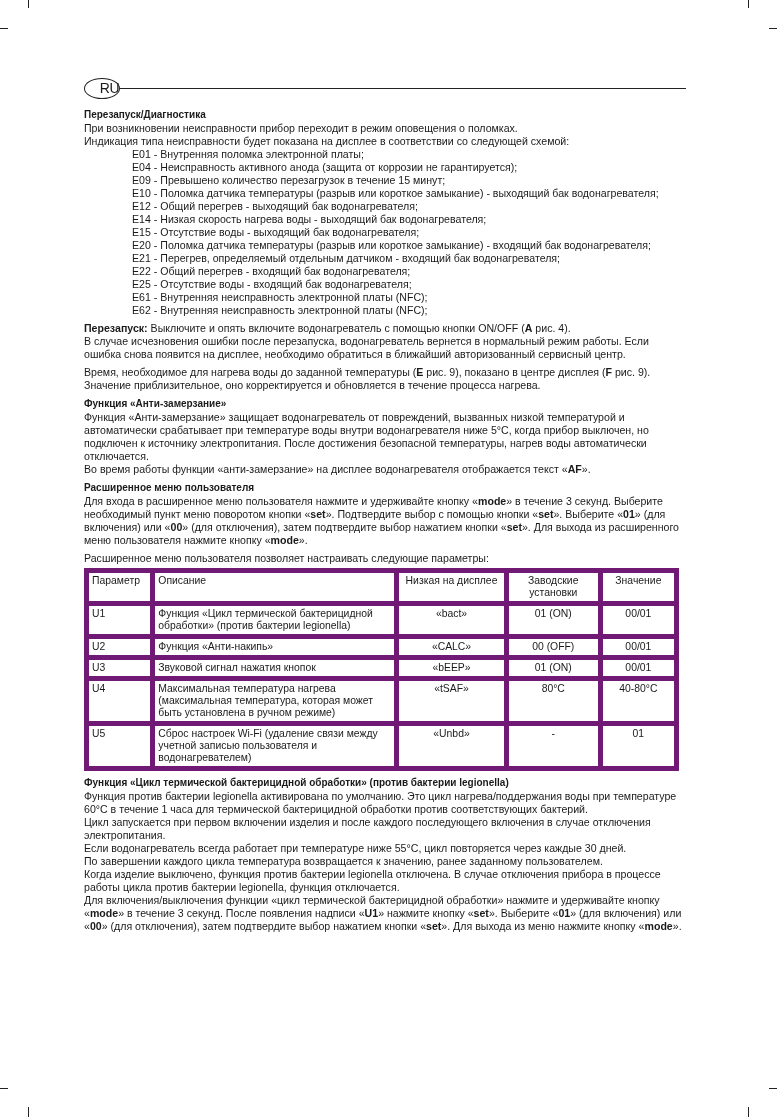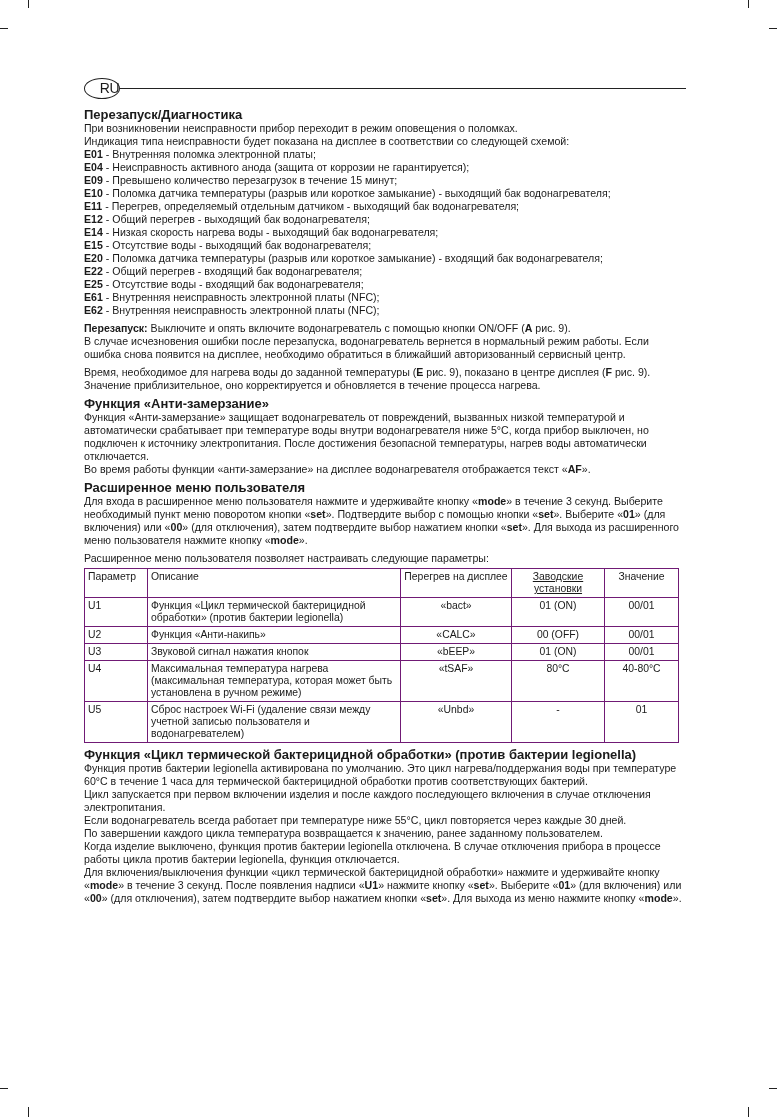--- a/index.html
+++ b/index.html
@@ -6,31 +6,31 @@
   body { width: 777px; height: 1117px; position: relative; overflow: hidden;
          font-family: "Liberation Sans", sans-serif; color: #1a1a1a; }
   .crop { position: absolute; background: #222; }
   .page { position: absolute; left: 84px; top: 76px; width: 602px; }
   .header-row { position: relative; height: 24px; }
   .lang-badge { position: absolute; left: 0; top: 2px; width: 34px; height: 19px;
                 border: 1.3px solid #222; border-radius: 50%; font-size: 14px;
                 line-height: 19px; text-align: right; letter-spacing: -0.5px; }
   .header-rule { position: absolute; left: 36px; right: 0; top: 12px; height: 1px; background: #222; }
   .doc { margin-top: 8px; font-size: 10.6px; line-height: 13px; }
-  h2 { font-size: 13px; font-weight: bold; margin: 0; line-height: 14px; }
+  h2 { font-size: 10px; font-weight: bold; margin: 0; line-height: 14px; }
   p { margin: 0; }
   .gap { height: 5px; }
-  .code { font-weight: bold; }
+  .code { font-weight: normal; margin-left: 48px; }
   b { font-weight: bold; }
   table { border-collapse: collapse; width: 595px; margin-top: 3px; font-size: 10.4px; line-height: 12px; }
-  td, th { border: 1px solid #701a75; vertical-align: top; padding: 2px 3px; font-weight: normal; }
+  td, th { border: 5px solid #701a75; vertical-align: top; padding: 2px 3px; font-weight: normal; }
   th { text-align: left; }
   .c { text-align: center; }
   .col1 { width: 56px; } .col2 { width: 246px; } .col3 { width: 104px; }
-  .col4 { width: 86px; text-decoration: underline; } .col5 { width: 67px; }
+  .col4 { width: 86px; } .col5 { width: 67px; }
 </style>
 </head>
 <body>
 
 <div class="crop" style="left:28px;top:0;width:1px;height:8px;"></div>
 <div class="crop" style="left:0;top:28px;width:8px;height:1px;"></div>
 <div class="crop" style="left:748px;top:0;width:1px;height:8px;"></div>
 <div class="crop" style="left:769px;top:28px;width:8px;height:1px;"></div>
 <div class="crop" style="left:0;top:1088px;width:8px;height:1px;"></div>
 <div class="crop" style="left:28px;top:1107px;width:1px;height:10px;"></div>
@@ -46,32 +46,32 @@
   <div class="doc">
 
     <h2>Перезапуск/Диагностика</h2>
     <p>При возникновении неисправности прибор переходит в режим оповещения о поломках.</p>
     <p>Индикация типа неисправности будет показана на дисплее в соответствии со следующей схемой:</p>
     <div>
       <p><span class="code">E01</span><span> - Внутренняя поломка электронной платы;</span></p>
       <p><span class="code">E04</span><span> - Неисправность активного анода (защита от коррозии не гарантируется);</span></p>
       <p><span class="code">E09</span><span> - Превышено количество перезагрузок в течение 15 минут;</span></p>
       <p><span class="code">E10</span><span> - Поломка датчика температуры (разрыв или короткое замыкание) - выходящий бак водонагревателя;</span></p>
-      <p><span class="code">E11</span><span> - Перегрев, определяемый отдельным датчиком - выходящий бак водонагревателя;</span></p>
       <p><span class="code">E12</span><span> - Общий перегрев - выходящий бак водонагревателя;</span></p>
       <p><span class="code">E14</span><span> - Низкая скорость нагрева воды - выходящий бак водонагревателя;</span></p>
       <p><span class="code">E15</span><span> - Отсутствие воды - выходящий бак водонагревателя;</span></p>
       <p><span class="code">E20</span><span> - Поломка датчика температуры (разрыв или короткое замыкание) - входящий бак водонагревателя;</span></p>
+      <p><span class="code">E21</span><span> - Перегрев, определяемый отдельным датчиком - входящий бак водонагревателя;</span></p>
       <p><span class="code">E22</span><span> - Общий перегрев - входящий бак водонагревателя;</span></p>
       <p><span class="code">E25</span><span> - Отсутствие воды - входящий бак водонагревателя;</span></p>
       <p><span class="code">E61</span><span> - Внутренняя неисправность электронной платы (NFC);</span></p>
       <p><span class="code">E62</span><span> - Внутренняя неисправность электронной платы (NFC);</span></p>
     </div>
     <div class="gap"></div>
-    <p><b>Перезапуск:</b><span> Выключите и опять включите водонагреватель с помощью кнопки ON/OFF (</span><b>A</b><span> рис. 9).</span></p>
+    <p><b>Перезапуск:</b><span> Выключите и опять включите водонагреватель с помощью кнопки ON/OFF (</span><b>A</b><span> рис. 4).</span></p>
     <p>В случае исчезновения ошибки после перезапуска, водонагреватель вернется в нормальный режим работы. Если ошибка снова появится на дисплее, необходимо обратиться в ближайший авторизованный сервисный центр.</p>
     <div class="gap"></div>
 
     <p><span>Время, необходимое для нагрева воды до заданной температуры (</span><b>E</b><span> рис. 9), показано в центре дисплея (</span><b>F</b><span> рис. 9). Значение приблизительное, оно корректируется и обновляется в течение процесса нагрева.</span></p>
     <div class="gap"></div>
 
     <h2>Функция «Анти-замерзание»</h2>
     <p>Функция «Анти-замерзание» защищает водонагреватель от повреждений, вызванных низкой температурой и автоматически срабатывает при температуре воды внутри водонагревателя ниже 5°C, когда прибор выключен, но подключен к источнику электропитания. После достижения безопасной температуры, нагрев воды автоматически отключается.</p>
     <p><span>Во время работы функции «анти-замерзание» на дисплее водонагревателя  отображается текст «</span><b>AF</b><span>».</span></p>
     <div class="gap"></div>
@@ -79,21 +79,21 @@
     <h2>Расширенное меню пользователя</h2>
     <p><span>Для входа в расширенное меню пользователя нажмите и удерживайте кнопку «</span><b>mode</b><span>» в течение 3 секунд. Выберите необходимый пункт меню поворотом кнопки «</span><b>set</b><span>». Подтвердите выбор с помощью кнопки «</span><b>set</b><span>». Выберите «</span><b>01</b><span>» (для включения) или «</span><b>00</b><span>» (для отключения), затем подтвердите выбор нажатием кнопки «</span><b>set</b><span>». Для выхода из расширенного меню пользователя нажмите кнопку «</span><b>mode</b><span>».</span></p>
     <div class="gap"></div>
     <p>Расширенное меню пользователя позволяет настраивать следующие параметры:</p>
 
     <table>
       <tbody>
           <tr>
         <th class="col1">Параметр</th>
         <th class="col2">Описание</th>
-        <th class="col3 c">Перегрев на дисплее</th>
+        <th class="col3 c">Низкая на дисплее</th>
         <th class="col4 c">Заводские установки</th>
         <th class="col5 c">Значение</th>
       </tr>
       <tr>
         <td>U1</td>
         <td>Функция «Цикл термической бактерицидной обработки» (против бактерии legionella)</td>
         <td class="c">«bact»</td>
         <td class="c">01 (ON)</td>
         <td class="c">00/01</td>
       </tr>

